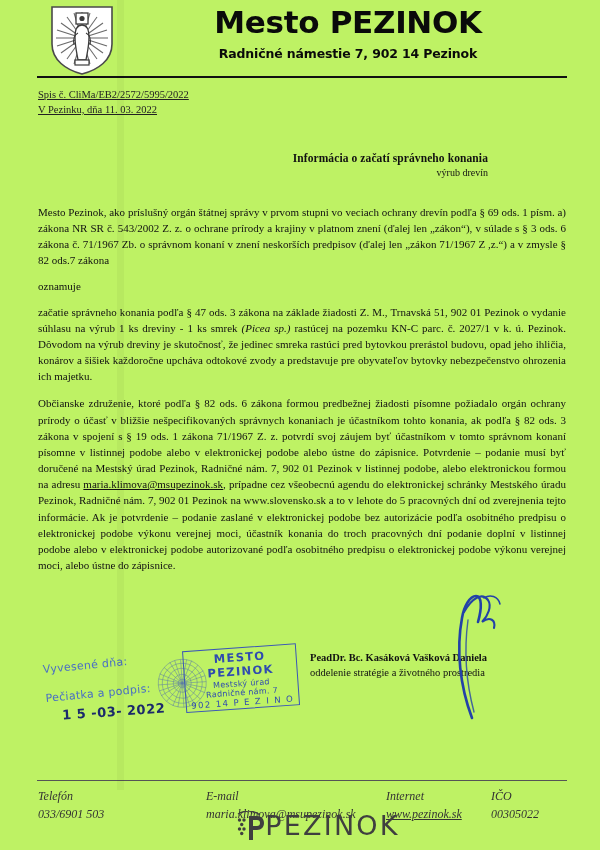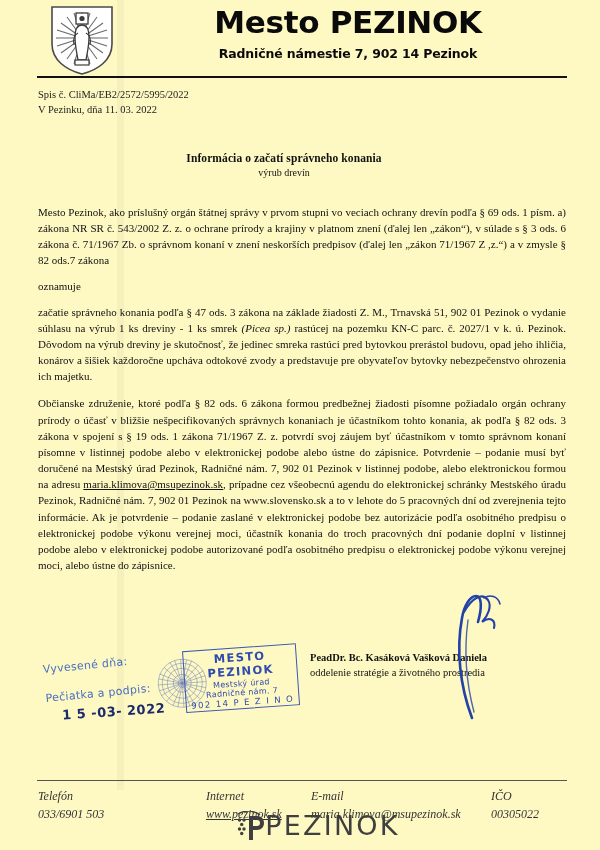--- a/index.html
+++ b/index.html
@@ -8,21 +8,21 @@
     background: #ffffff;
   }
   body {
     font-family: "Liberation Serif", serif;
     color: #000;
   }
   #page {
     position: relative;
     width: 600px;
     height: 850px;
-    background: #fef9c3;
+    background: #bef264;
     overflow: hidden;
   }
 
   
   .header {
     position: relative;
     height: 78px;
   }
   .coat-of-arms {
     position: absolute;
@@ -64,30 +64,30 @@
   }
 
   
   .ref-block {
     position: absolute;
     left: 38px;
     top: 88px;
     font-size: 10.5px;
     line-height: 1.42;
     color: #222;
+    text-decoration: underline;
   }
 
   
   .doc-title-wrap {
     position: absolute;
     left: 0;
     top: 152px;
     width: 488px;
-    text-align: center;
-    padding-left: 40px;
+    text-align: right;
   }
   .doc-title {
     font-size: 11.5px;
     font-weight: bold;
     letter-spacing: 0.1px;
     color: #111;
   }
   .doc-subtitle {
     font-size: 10px;
     margin-top: 3px;
@@ -398,27 +398,27 @@
   </div>
 
   <div class="footer">
     <div class="footer-rule"></div>
 
     <div class="footer-cols">
       <div class="fcol fcol-1">
         <div class="fc-label">Telefón</div>
         <div class="fc-value">033/6901 503</div>
       </div>
+      <div class="fcol fcol-2">
+        <div class="fc-label">E-mail</div>
+        <div class="fc-value">maria.klimova@msupezinok.sk</div>
+      </div>
       <div class="fcol fcol-3">
         <div class="fc-label">Internet</div>
         <div class="fc-value underline">www.pezinok.sk</div>
-      </div>
-      <div class="fcol fcol-2">
-        <div class="fc-label">E-mail</div>
-        <div class="fc-value">maria.klimova@msupezinok.sk</div>
       </div>
       <div class="fcol fcol-4">
         <div class="fc-label">IČO</div>
         <div class="fc-value">00305022</div>
       </div>
     </div>
 
     <div class="brand">
       <svg class="brand-mark" viewBox="0 0 31 30" aria-hidden="true">
         <path d="M4 3 C10 -1 20 -1 26 4" fill="none" stroke="#3f3f3f" stroke-width="1.3"></path>

